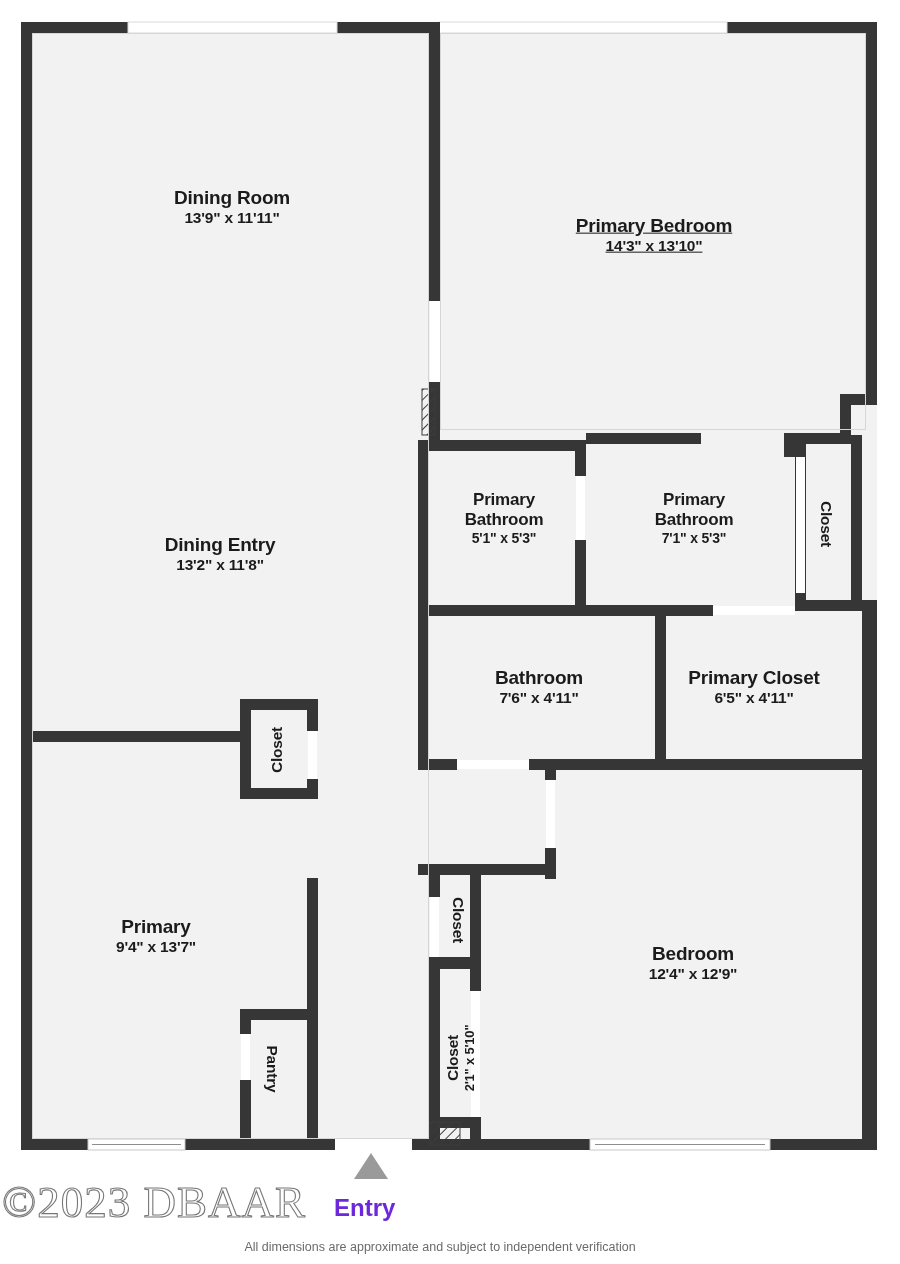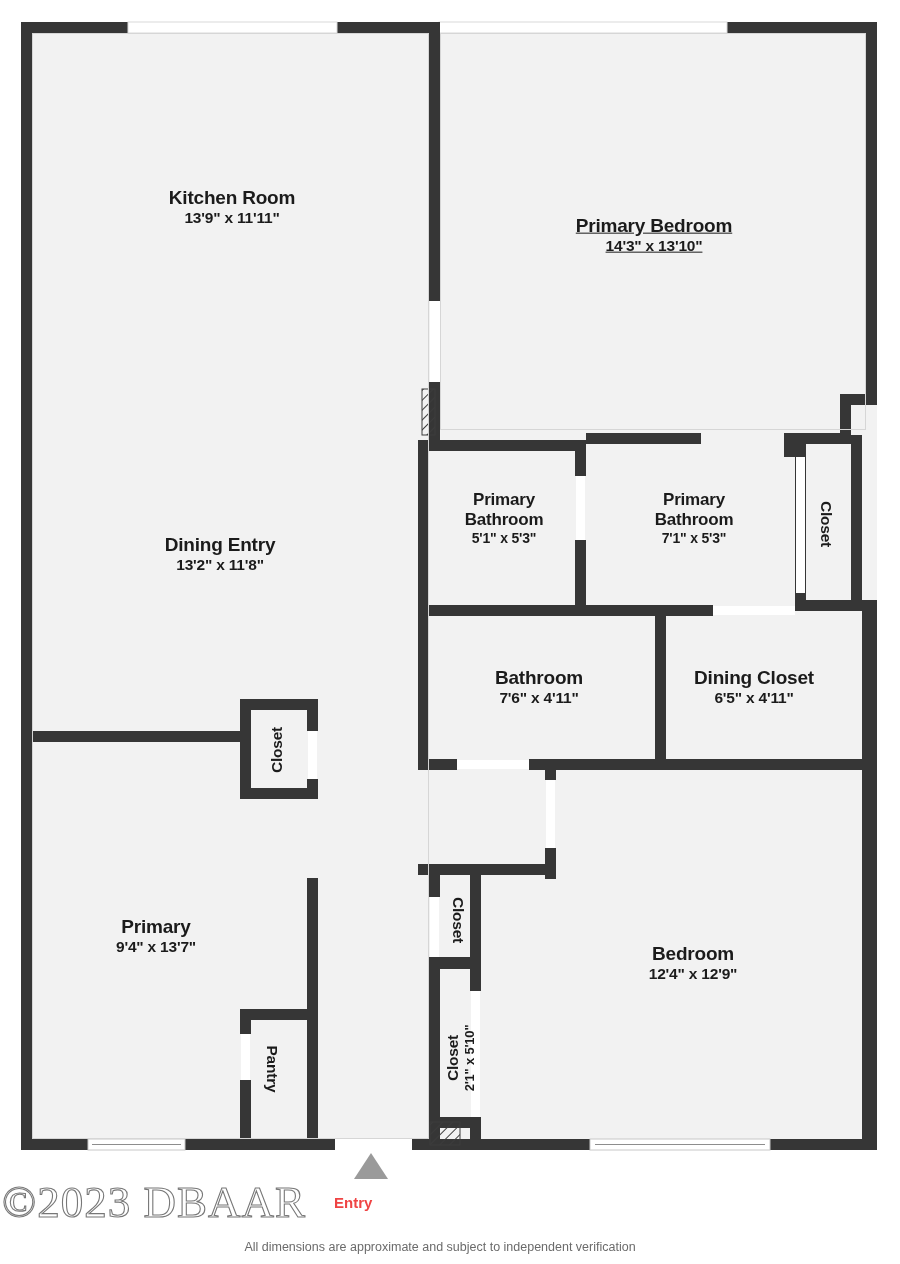--- a/index.html
+++ b/index.html
@@ -44,22 +44,22 @@
   .room-label.tiny .rname { font-size: 15.5px; }
   .room-label.tiny .rdim { font-size: 13px; }
 
   .rot-cw  { transform: translate(-50%, -50%) rotate(90deg); }
   .rot-ccw { transform: translate(-50%, -50%) rotate(-90deg); }
   .rot-none{ transform: translate(-50%, -50%); }
 
   #entry-label {
     position: absolute;
     font-weight: bold;
-    font-size: 15px;
-    color: #ef4444;
+    font-size: 24px;
+    color: #6d28d9;
     white-space: nowrap;
   }
   #entry-arrow {
     position: absolute;
     width: 0; height: 0;
     border-left: 17px solid transparent;
     border-right: 17px solid transparent;
     border-bottom: 26px solid #9a9a9a;
   }
   #watermark {
@@ -245,21 +245,21 @@
   </g>
 
   <g fill="none" stroke="#d6d6d6" stroke-width="1">
     <rect x="32.5" y="33.5" width="396" height="1105"></rect>
     <rect x="440.5" y="33.5" width="425" height="396"></rect>
   </g>
 </svg>
 
 <div id="labels">
     <div class="room-label  rot-none" style="left: 232px; top: 207px;">
-      <span class="rname">Kitchen Room</span>
+      <span class="rname">Dining Room</span>
       <span class="rdim">13'9" x 11'11"</span>
     </div>
     <div class="room-label  rot-none" style="left: 220px; top: 554px;">
       <span class="rname">Dining Entry</span>
       <span class="rdim">13'2" x 11'8"</span>
     </div>
     <div class="room-label  rot-none" style="left: 156px; top: 936px;">
       <span class="rname">Primary</span>
       <span class="rdim">9'4" x 13'7"</span>
     </div>
@@ -279,21 +279,21 @@
         <span style="display: block;">Primary</span>
         <span style="display: block;">Bathroom</span>
       </span>
       <span class="rdim">7'1" x 5'3"</span>
     </div>
     <div class="room-label  rot-none" style="left: 539px; top: 687px;">
       <span class="rname">Bathroom</span>
       <span class="rdim">7'6" x 4'11"</span>
     </div>
     <div class="room-label  rot-none" style="left: 754px; top: 687px;">
-      <span class="rname">Dining Closet</span>
+      <span class="rname">Primary Closet</span>
       <span class="rdim">6'5" x 4'11"</span>
     </div>
     <div class="room-label  rot-none" style="left: 693px; top: 963px;">
       <span class="rname">Bedroom</span>
       <span class="rdim">12'4" x 12'9"</span>
     </div>
     <div class="room-label tiny rot-cw" style="left: 826px; top: 524px;">
       <span class="rname">Closet</span>
     </div>
     <div class="room-label tiny rot-ccw" style="left: 277px; top: 750px;">

